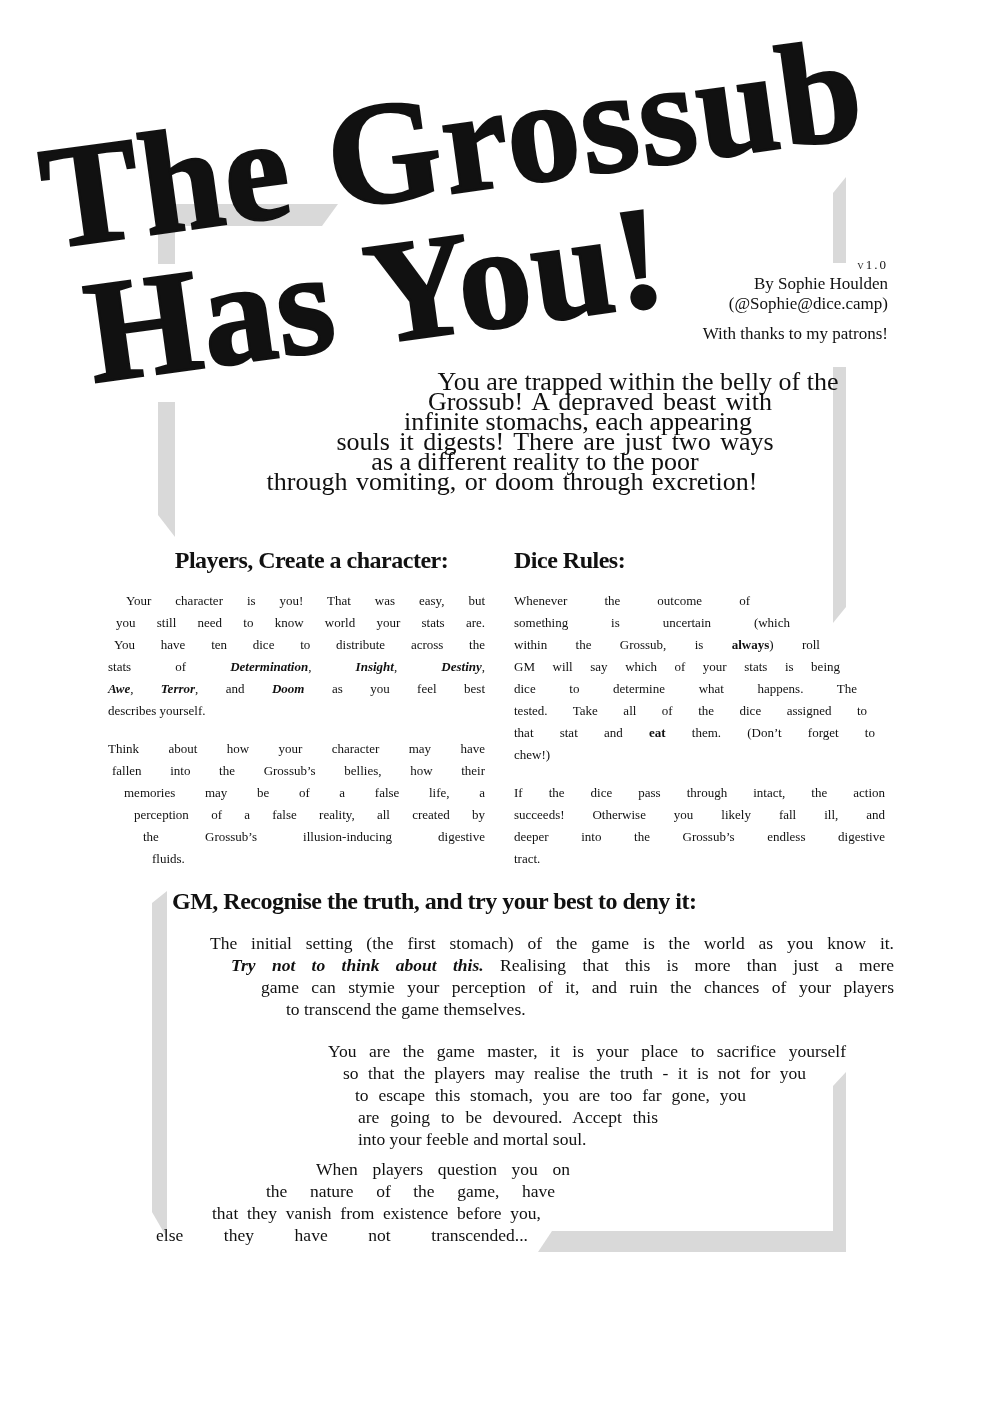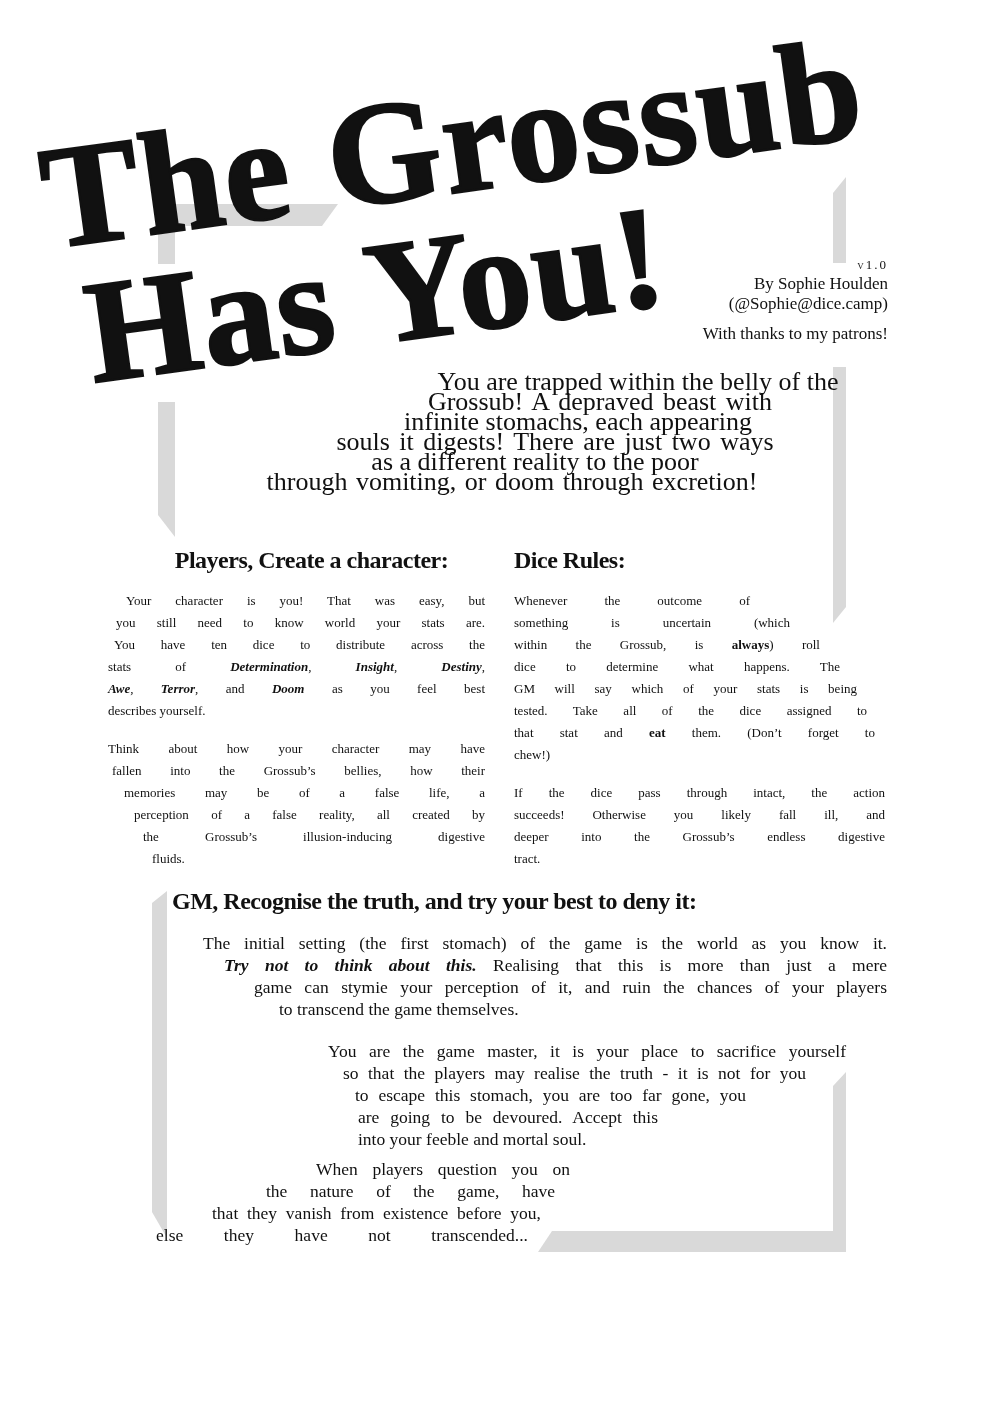--- a/index.html
+++ b/index.html
@@ -74,21 +74,21 @@
   .p-dr1 .ln:nth-child(4){margin-right:45px;}
   .p-dr1 .ln:nth-child(5){margin-right:28px;}
   .p-dr1 .ln:nth-child(6){margin-right:18px;}
   .p-dr1 .ln:nth-child(7){margin-right:10px;}
   .p-dr1 .ln:nth-child(8){text-align-last:left;}
   .p-dr2{margin-top:16px;}
   .p-dr2 .ln:nth-child(4){text-align-last:left;}
   
   .gm-heading{position:absolute;left:172px;top:886px;width:700px;z-index:1;
     font-size:24px;font-weight:700;letter-spacing:-0.5px;line-height:30px;}
-  .p-gm1{left:203px;top:932px;width:684px;font-size:17.5px;}
+  .p-gm1{left:210px;top:932px;width:684px;font-size:17.5px;}
   .p-gm1 .ln:nth-child(2){margin-left:21px;}
   .p-gm1 .ln:nth-child(3){margin-left:51px;}
   .p-gm1 .ln:nth-child(4){margin-left:76px;text-align-last:left;}
   .p-gm2{left:328px;top:1040px;width:518px;font-size:17.5px;}
   .p-gm2 .ln:nth-child(2){margin-left:15px;margin-right:40px;}
   .p-gm2 .ln:nth-child(3){margin-left:27px;margin-right:100px;}
   .p-gm2 .ln:nth-child(4){margin-left:30px;margin-right:188px;}
   .p-gm2 .ln:nth-child(5){margin-left:30px;text-align-last:left;}
   .p-gm3{left:120px;top:1158px;width:456px;font-size:17.5px;}
   .p-gm3 .ln:nth-child(1){margin-left:196px;margin-right:6px;}
@@ -151,22 +151,22 @@
         <div class="ln">fluids.</div>
       </div>
   </div>
 
   <div class="col-right">
     <div class="sec-heading">Dice Rules:</div>
     <div class="colpara p-dr1">
         <div class="ln">Whenever the outcome of</div>
         <div class="ln">something is uncertain (which</div>
         <div class="ln">within the Grossub, is <b>always</b>) roll</div>
+        <div class="ln">GM will say which of your stats is being</div>
         <div class="ln">dice to determine what happens. The</div>
-        <div class="ln">GM will say which of your stats is being</div>
         <div class="ln">tested. Take all of the dice assigned to</div>
         <div class="ln">that stat and <b>eat</b> them. (Don’t forget to</div>
         <div class="ln">chew!)</div>
       </div>
     <div class="colpara p-dr2">
         <div class="ln">If the dice pass through intact, the action</div>
         <div class="ln">succeeds! Otherwise you likely fall ill, and</div>
         <div class="ln">deeper into the Grossub’s endless digestive</div>
         <div class="ln">tract.</div>
       </div>

